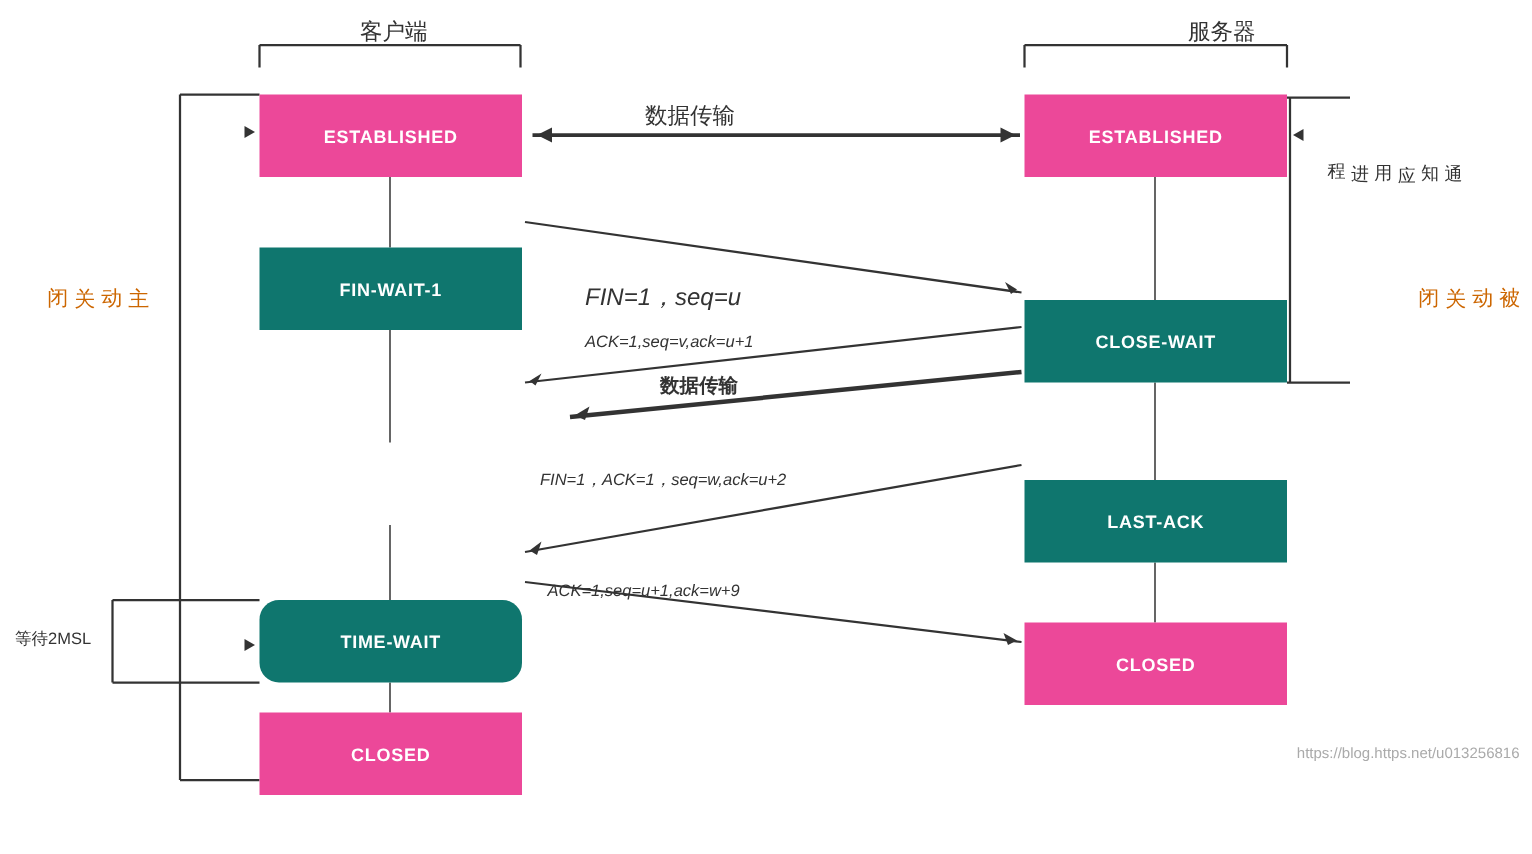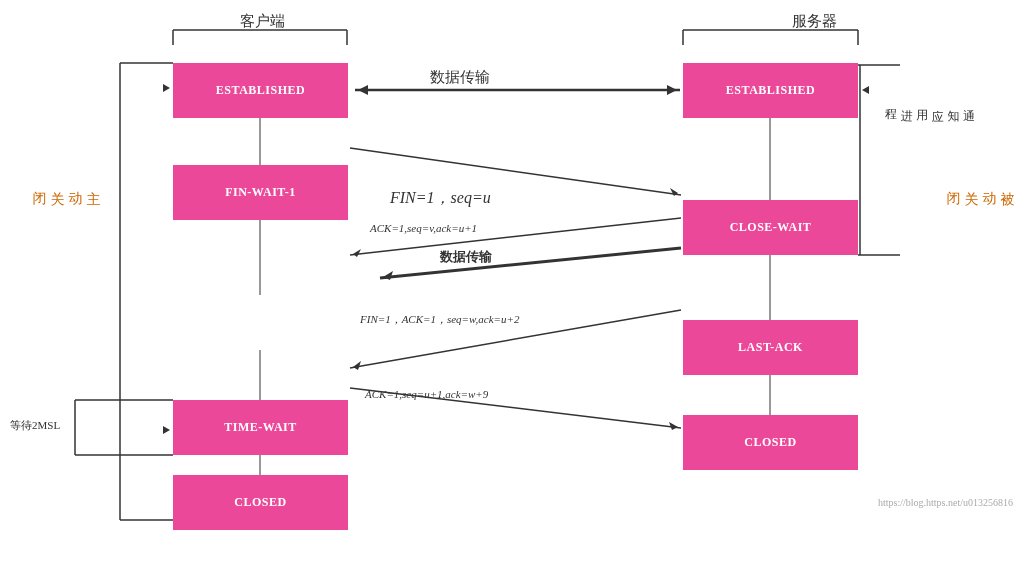--- a/index.html
+++ b/index.html
@@ -10,39 +10,38 @@
       height: 569px;
       position: relative;
       overflow: hidden;
     }
 
     .diagram-container {
       position: relative;
       width: 1021px;
       height: 516px;
       background: #fff;
-      font-family: Liberation Serif, serif;
     }
 
     
     .state-box {
       position: absolute;
       background: #ec4899;
       color: #fff;
       display: flex;
       align-items: center;
       justify-content: center;
       font-size: 13px;
       font-weight: bold;
       letter-spacing: 0.5px;
       border: none;
     }
 
     .state-box.light {
-      background: #ec4899;
+      background: #0f766e;
     }
 
     .arrow-label {
       position: absolute;
       font-size: 11px;
       color: #555;
       font-style: italic;
     }
 
     
@@ -150,21 +149,21 @@
   <div style="position:absolute; top:418px; left:10px; font-size:11px; color:#333;">等待2MSL</div>
 
   <div style="position:absolute; top:68px; left:430px; font-size:15px; color:#333; font-weight:normal;">数据传输</div>
 
   <div class="state-box" style="left:173px; top:63px; width:175px; height:55px; font-size:12px;">
     ESTABLISHED
   </div>
   <div class="state-box light" style="left:173px; top:165px; width:175px; height:55px; font-size:12px;">
     FIN-WAIT-1
   </div>
-  <div class="state-box light" style="left:173px; top:400px; width:175px; height:55px; font-size:12px;">
+  <div class="state-box light" style="left:173px; top:400px; width:175px; height:55px; font-size:12px;border-radius:13px;">
     TIME-WAIT
   </div>
   <div class="state-box" style="left:173px; top:475px; width:175px; height:55px; font-size:12px;">
     CLOSED
   </div>
 
   <div class="state-box" style="left:683px; top:63px; width:175px; height:55px; font-size:12px;">
     ESTABLISHED
   </div>
   <div class="state-box light" style="left:683px; top:200px; width:175px; height:55px; font-size:12px;">
@@ -174,21 +173,21 @@
     LAST-ACK
   </div>
   <div class="state-box" style="left:683px; top:415px; width:175px; height:55px; font-size:12px;">
     CLOSED
   </div>
 
   <div class="arrow-label" style="top:148px; left:390px; font-size:16px; color:#333; font-style:italic;margin-top:40px;">
     FIN=1，seq=u
   </div>
 
-  <div class="arrow-label" style="top:222px; left:370px; font-size:11px; color:#333; font-style:italic;">
+  <div class="arrow-label" style="top:222px; left:390px; font-size:11px; color:#333; font-style:italic;">
     ACK=1,seq=v,ack=u+1
   </div>
 
   <div class="arrow-label" style="top:248px; left:440px; font-size:13px; color:#333; font-weight:bold; font-style:normal;">
     数据传输
   </div>
 
   <div class="arrow-label" style="top:312px; left:360px; font-size:11px; color:#333; font-style:italic;">
     FIN=1，ACK=1，seq=w,ack=u+2
   </div>

